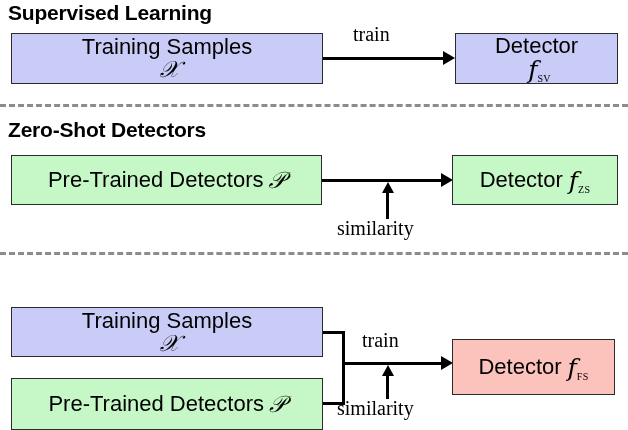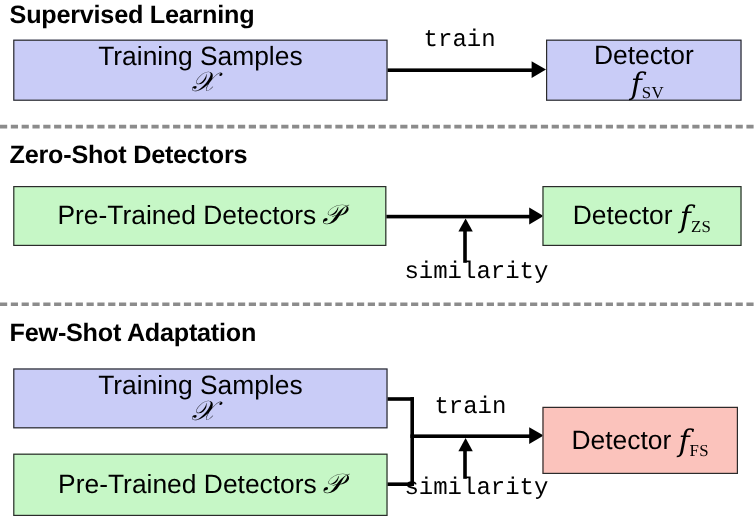--- a/index.html
+++ b/index.html
@@ -67,21 +67,21 @@
   .fsym {
     font-family: "DejaVu Serif", serif;
     font-style: italic;
     font-size: 25px;
     padding-left: 6px;
     position: relative;
   }
   .fsub {
     font-family: "Liberation Serif", serif;
     font-style: normal;
-    font-size: 14px;
+    font-size: 10px;
     letter-spacing: 0.3px;
     position: relative;
     top: 4px;
     left: 0px;
   }
 
   
   .hline {
     position: absolute;
     background: #000000;
@@ -103,21 +103,21 @@
     position: absolute;
     width: 0; height: 0;
     border-left: 6px solid transparent;
     border-right: 6px solid transparent;
     border-bottom: 11px solid #000000;
   }
 
   
   .edge-label {
     position: absolute;
-    font-family: Liberation Mono, monospace;
+    font-family: Liberation Serif, serif;
     font-size: 20px;
     line-height: 20px;
     color: #000000;
     white-space: nowrap;
     text-align: right;
   }
 
   
   .sep {
     position: absolute;
@@ -162,21 +162,20 @@
   <div class="arrow-up" style="left:382px; top:182px;"></div>
   <div class="edge-label" style="left:337px; top:218px;">similarity</div>
 
   <div class="box green" style="left:452px; top:155px; width:166px; height:50px;">
     <span class="box-label">Detector</span>
       <span class="fsym"><span>f</span><span class="fsub">ZS</span></span>
   </div>
 
   <div class="sep" style="left:0px; top:252px; width:628px;"></div>
 
-  <div class="heading" style="left:8px; top:267px;">Few-Shot Adaptation</div>
 
   <div class="box blue" style="left:11px; top:307px; width:312px; height:50px;">
     <span class="box-label">Training Samples</span>
       <span class="cal">𝒳</span>
   </div>
 
   <div class="box green" style="left:11px; top:378px; width:312px; height:52px;">
     <span class="box-label">Pre-Trained Detectors</span>
       <span class="cal">𝒫</span>
   </div>

